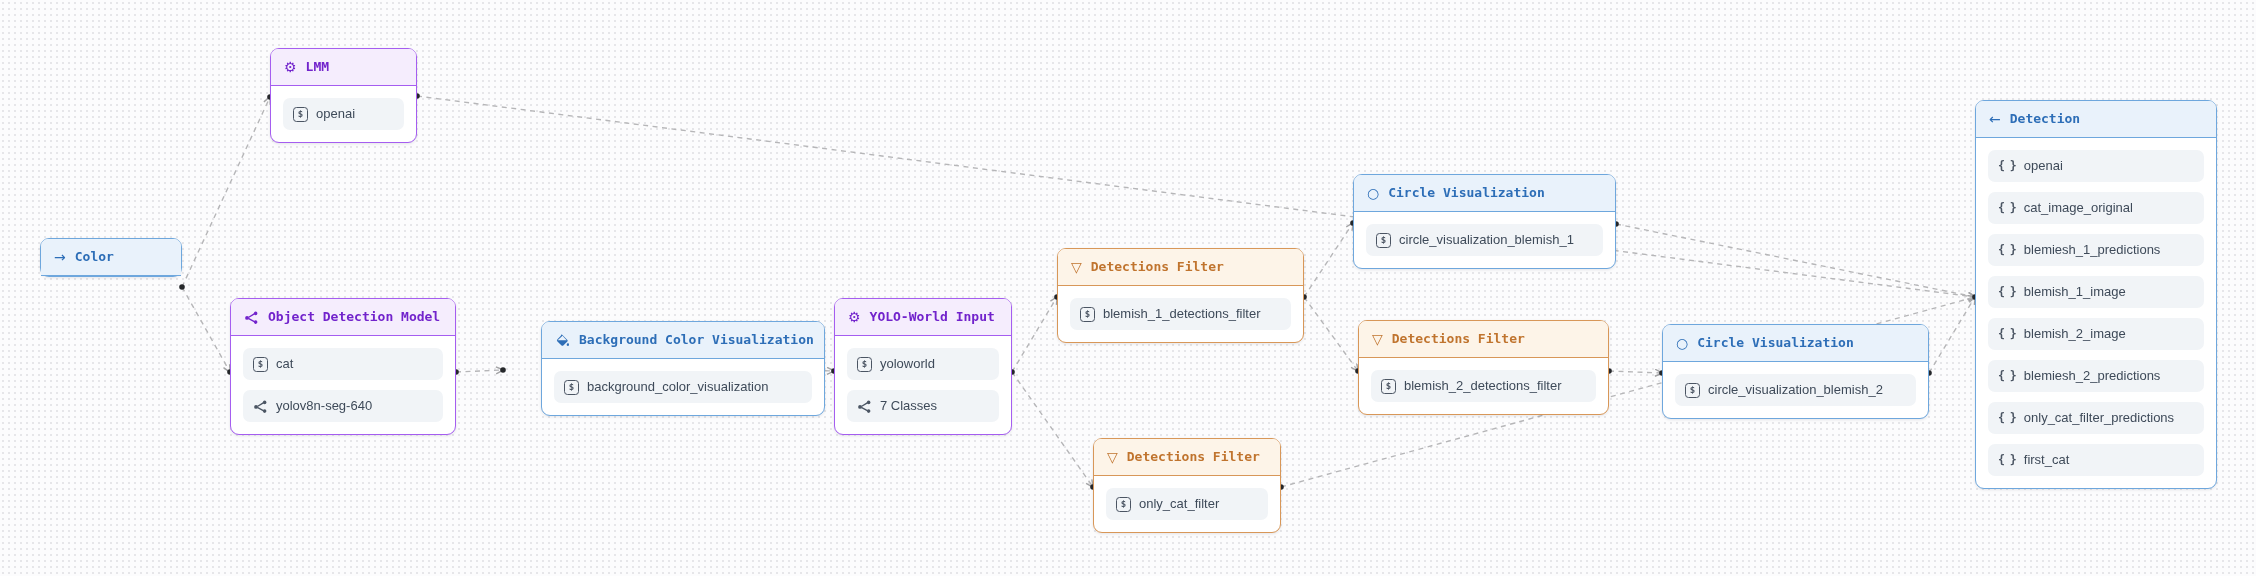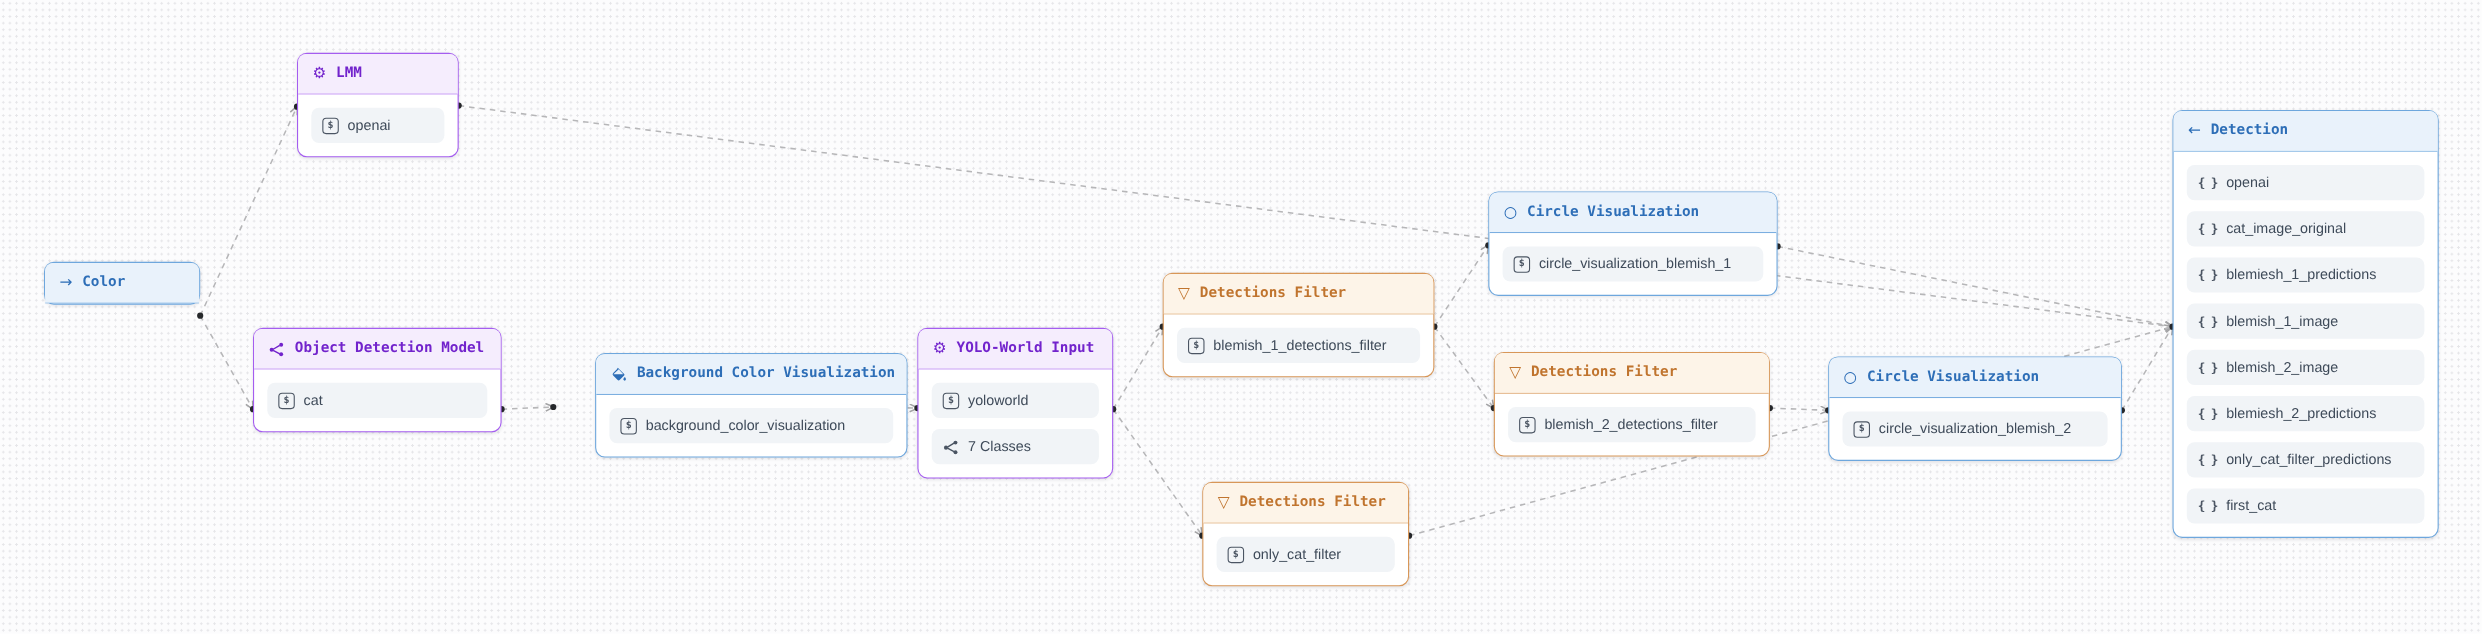--- a/index.html
+++ b/index.html
@@ -145,20 +145,35 @@
             </g>
           </svg>
       </span>
       <span>Object Detection Model</span>
     </div>
     <div class="node-body">
       <div class="chip">
         <span class="str-icon">$</span>
         <span class="clabel">cat</span>
       </div>
+      <div class="chip">
+        <span class="cicon">
+          <svg width="15" height="15" viewBox="0 0 16 16">
+              <g stroke="currentColor" stroke-width="1.4">
+                <path d="M4.6 8 L11 4.2 M4.6 9 L11 12.4" fill="none"></path>
+              </g>
+              <g fill="currentColor">
+                <circle cx="3.2" cy="8.5" r="2"></circle>
+                <circle cx="12.4" cy="3.6" r="1.9"></circle>
+                <circle cx="12.4" cy="12.9" r="1.9"></circle>
+              </g>
+            </svg>
+        </span>
+        <span class="clabel">yolov8n-seg-640</span>
+      </div>
     </div>
   </div>
 
   <div class="node blue" style="left: 503px; top: 321px; width: 284px; margin-left: 38px;">
     <div class="node-header">
       <span class="hicon">
         <svg width="15" height="15" viewBox="0 0 16 16" fill="currentColor">
             <path d="M7.1 1.3 L13.2 7.4 a1.1 1.1 0 0 1 0 1.55 L9.1 13.1 a1.7 1.7 0 0 1 -2.4 0 L2.6 9 a1.7 1.7 0 0 1 0 -2.4 L6 3.2 Z M2.8 7.8 h9.6 L8 2.9 Z" fill-rule="evenodd"></path>
             <path d="M13.9 10.4 c.9 1.2 1.4 2.1 .8 2.9 a1.35 1.35 0 0 1 -2.15 -.15 c-.45 -.85 .35 -1.8 1.35 -2.75 Z"></path>
           </svg>

